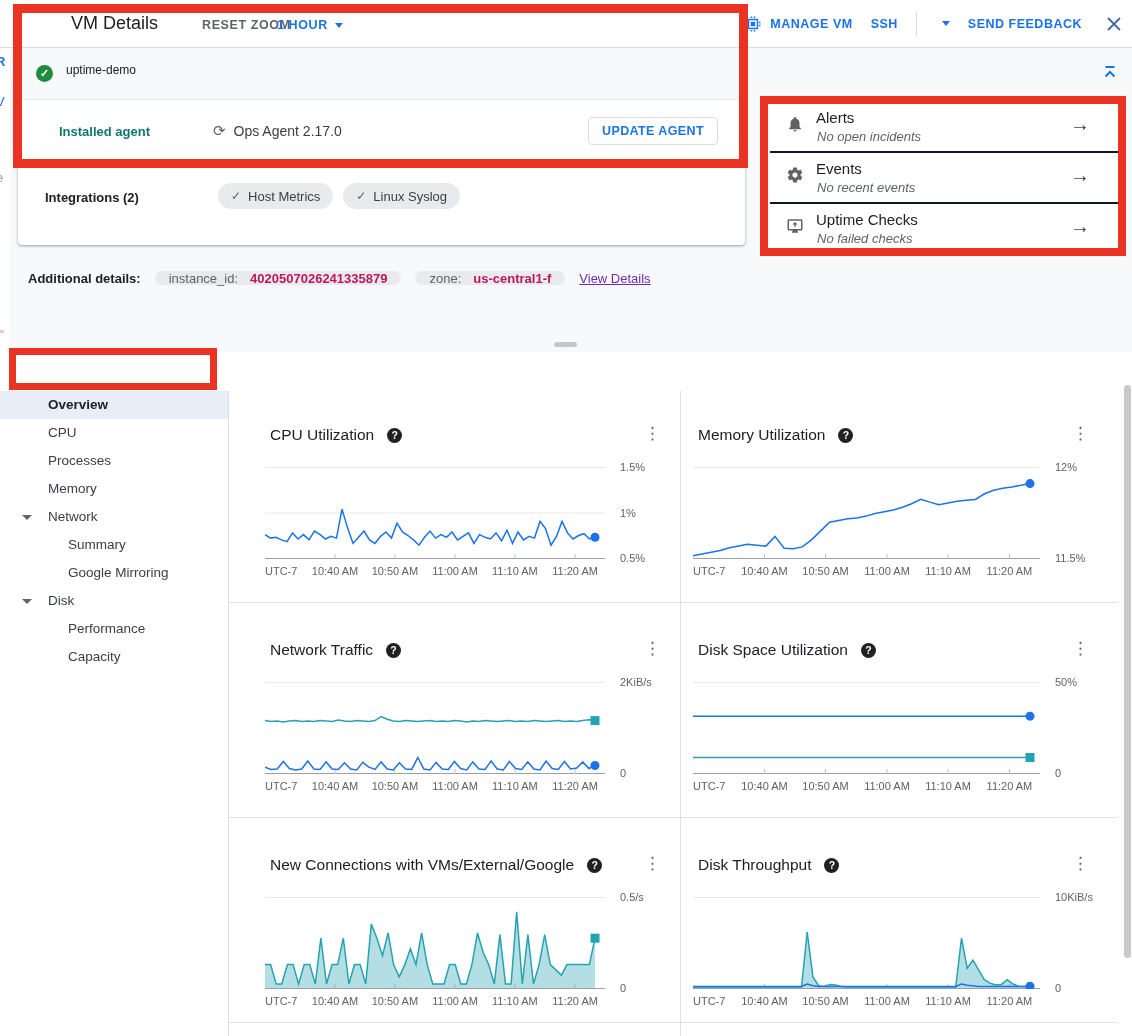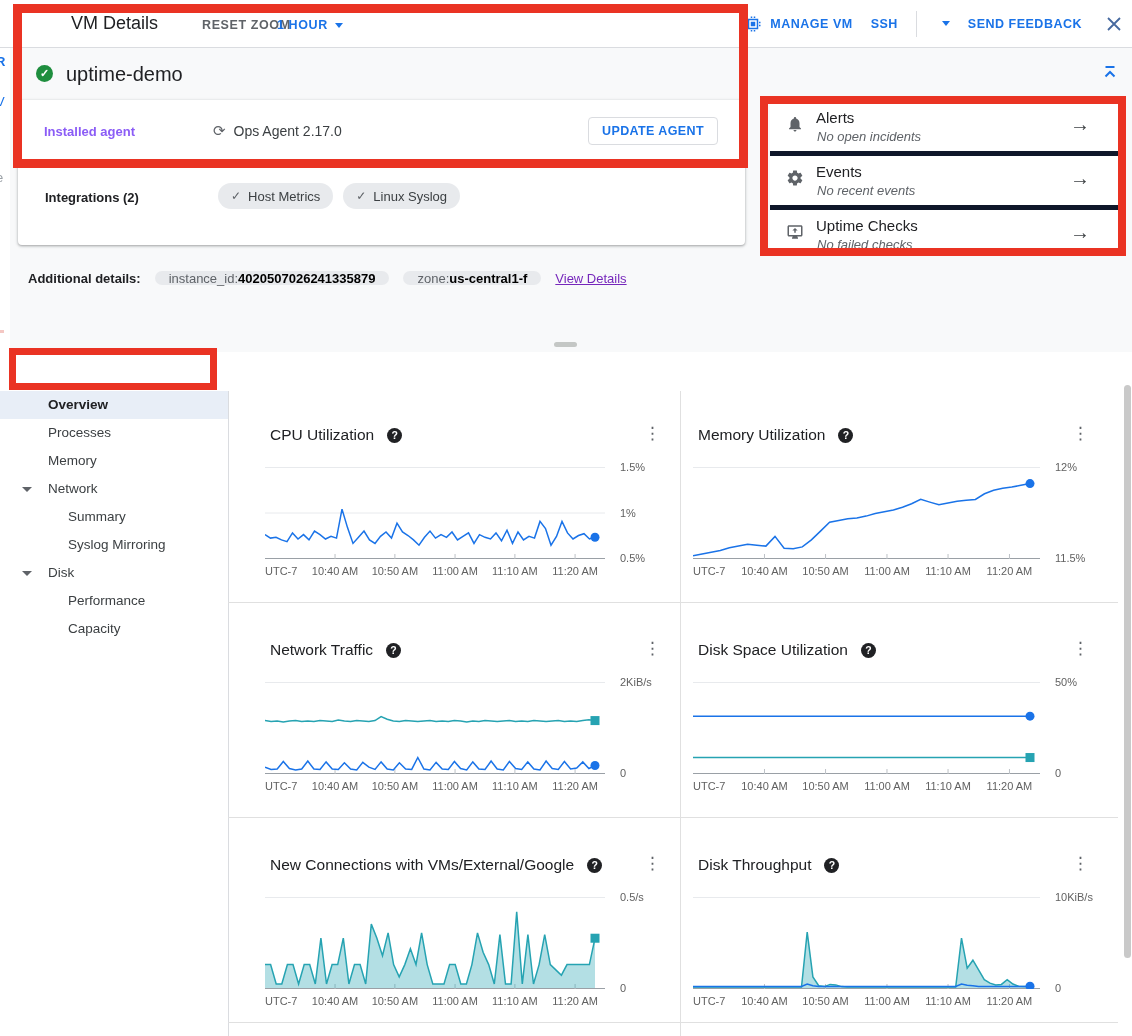--- a/index.html
+++ b/index.html
@@ -12,48 +12,48 @@
   .hdr-range{position:absolute;left:277px;top:18px;font-size:12.5px;font-weight:bold;color:#1a73e8;letter-spacing:.6px;cursor:pointer;}
   .caret{display:inline-block;width:0;height:0;border-left:4px solid transparent;border-right:4px solid transparent;border-top:5px solid currentColor;margin-left:7px;vertical-align:1px;}
   .hdr-right{position:absolute;right:10px;top:0;height:47px;display:flex;align-items:center;gap:18px;}
   .hdr-act{display:flex;align-items:center;gap:8px;font-size:12.5px;font-weight:bold;color:#1a73e8;letter-spacing:.5px;cursor:pointer;}
   .hdr-sep{width:1px;height:26px;background:#dadce0;}
   .close-x{margin-left:6px;cursor:pointer;display:flex;align-items:center;}
   
   .bg-gray{position:absolute;left:0;top:48px;width:1132px;height:304px;background:#f8f9fa;}
   .vm-row{position:absolute;left:10px;top:48px;width:1122px;height:52px;}
   .status-ok{position:absolute;left:26px;top:17px;width:17px;height:17px;border-radius:50%;background:#1e8e3e;color:#fff;font-size:11px;font-weight:bold;text-align:center;line-height:17px;}
-  .vm-name{position:absolute;left:56px;top:15px;font-size:20px;color:#202124;text-align:right;}
+  .vm-name{position:absolute;left:56px;top:15px;font-size:12px;color:#202124;text-align:right;}
   .collapse-ic{position:absolute;right:14px;top:16px;cursor:pointer;}
   
   .card{position:absolute;background:#fff;box-shadow:0 1px 2px rgba(60,64,67,.3),0 1px 3px 1px rgba(60,64,67,.15);border-radius:4px;}
   .card-left{left:18px;top:100px;width:727px;height:145px;}
   .row-agent{position:relative;height:61px;border-bottom:1px solid #e8eaed;}
-  .fld-label{position:absolute;left:26px;top:24px;font-size:13px;font-weight:bold;color:#8b5cf6;}
+  .fld-label{position:absolute;left:41px;top:24px;font-size:13px;font-weight:bold;color:#0f766e;}
   .agent-val{position:absolute;left:195px;top:22px;font-size:14px;color:#3c4043;display:flex;align-items:center;gap:8px;}
   .refresh-ic{font-size:15px;color:#5f6368;}
   .btn-outline{position:absolute;right:27px;top:17px;padding:6px 13px;border:1px solid #dadce0;border-radius:4px;background:#fff;color:#1a73e8;font-size:12.5px;font-weight:bold;letter-spacing:.4px;cursor:pointer;font-family:"Liberation Sans",sans-serif;}
   .row-integrations{position:relative;height:83px;}
   .int-label{position:absolute;left:27px;top:28px;font-size:13px;font-weight:bold;color:#202124;}
   .chips{position:absolute;left:200px;top:21px;display:flex;gap:10px;}
   .chip{height:26px;display:flex;align-items:center;padding:0 13px;background:#e8eaed;border-radius:13px;font-size:13px;color:#3c4043;}
   .chip .ck{color:#5f6368;margin-right:7px;font-size:12px;}
   
   .card-right{left:770px;top:102px;width:348px;height:148px;box-shadow:none;border-radius:0;}
-  .sp-row{position:relative;height:49px;border-bottom:5px solid #0f172a;cursor:pointer;}
+  .sp-row{position:relative;height:49px;border-bottom:2px solid #0f172a;cursor:pointer;}
   .sp-row:last-child{border-bottom:none;}
   .sp-ic{position:absolute;left:16px;top:13px;}
   .sp-title{position:absolute;left:46px;top:7px;font-size:15px;color:#202124;}
   .sp-sub{position:absolute;left:47px;top:27px;font-size:13px;color:#5f6368;font-style:italic;}
   .sp-arrow{position:absolute;right:28px;top:11px;font-size:20px;color:#3c4043;}
   
   .adl{position:absolute;left:28px;top:265px;height:26px;display:flex;align-items:center;gap:14px;font-size:13px;}
   .adl-label{font-weight:bold;color:#202124;}
   .adl-chip{height:14px;display:flex;align-items:center;padding:0 14px;background:#e8eaed;border-radius:13px;color:#5f6368;}
-  .adl-chip b{color:#000000;margin-left:0;}
+  .adl-chip b{color:#be185d;margin-left:12px;}
   .adl-link{color:#7627bb;text-decoration:underline;cursor:pointer;}
   
   .drag-handle{position:absolute;left:554px;top:342px;width:23px;height:5px;border-radius:3px;background:#c4c7c5;cursor:row-resize;z-index:6;}
   .tabbar{position:absolute;left:0;top:352px;width:1132px;height:39px;background:#fff;border-bottom:1px solid #dadce0;}
   .tab{position:absolute;top:0;height:38px;display:flex;align-items:center;justify-content:center;font-size:12.5px;font-weight:bold;letter-spacing:.8px;cursor:pointer;}
   .tab-metrics{left:8px;width:95px;color:#1967d2;}
   .tab-logs{left:103px;width:86px;color:#5f6368;}
   .tab-ind{position:absolute;left:8px;bottom:-1px;width:95px;height:3px;background:#1967d2;}
   
   .sidebar{position:absolute;left:0;top:391px;width:228px;height:645px;background:#fff;border-right:1px solid #dadce0;}
@@ -216,25 +216,26 @@
         <b>us-central1-f</b>
       </span>
     <span class="adl-link">View Details</span>
   </div>
 
   <div class="drag-handle"></div>
 
 
   <div class="sidebar">
     <div class="sb-item sel">Overview</div>
+    <div class="sb-item">CPU</div>
     <div class="sb-item">Processes</div>
     <div class="sb-item">Memory</div>
     <div class="sb-item"><span class="sb-chev"></span><span>Network</span></div>
     <div class="sb-item sub">Summary</div>
-    <div class="sb-item sub">Syslog Mirroring</div>
+    <div class="sb-item sub">Google Mirroring</div>
     <div class="sb-item"><span class="sb-chev"></span><span>Disk</span></div>
     <div class="sb-item sub">Performance</div>
     <div class="sb-item sub">Capacity</div>
   </div>
 
   <div class="divider-h" style="left:228px;top:602px;width:890px;"></div>
   <div class="divider-h" style="left:228px;top:817px;width:890px;"></div>
   <div class="divider-h" style="left:228px;top:1022px;width:890px;"></div>
   <div class="divider-v" style="left:680px;top:391px;height:645px;"></div>
 

